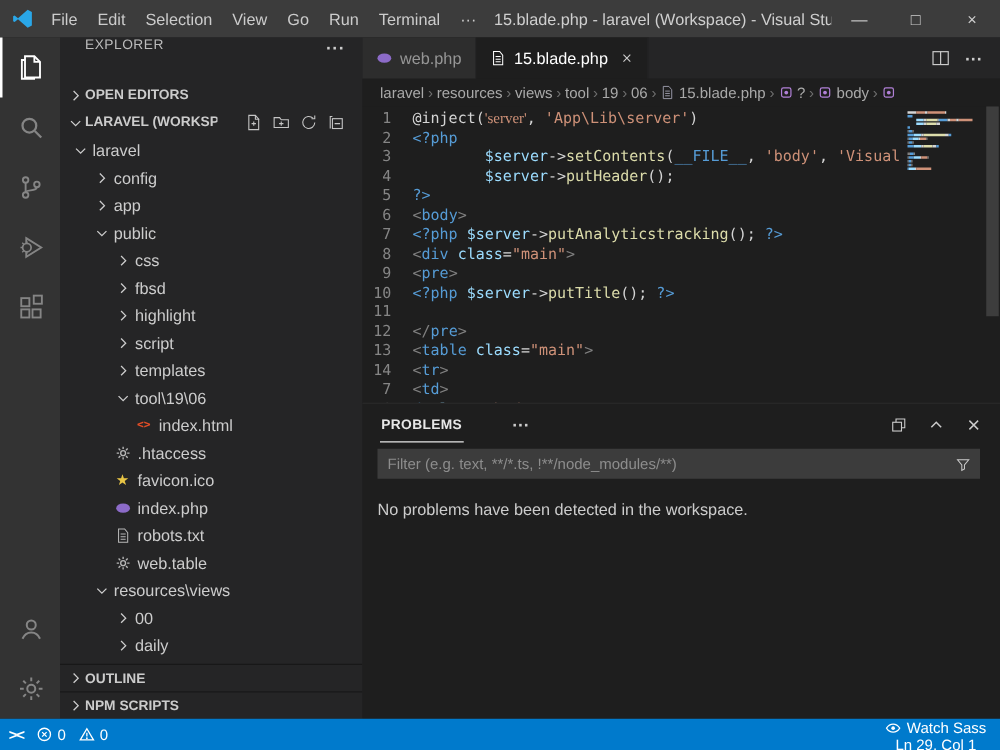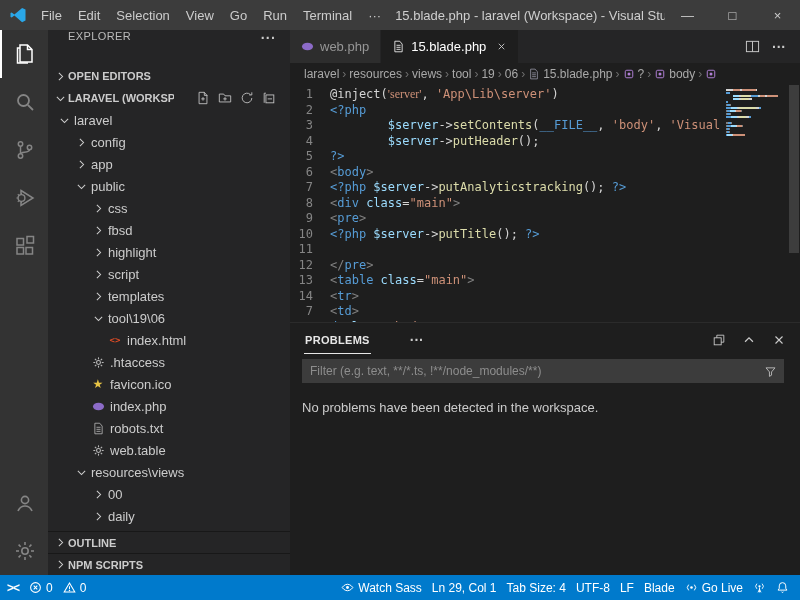--- a/index.html
+++ b/index.html
@@ -85,21 +85,21 @@
 .panel-actions svg{width:14px;height:14px;}
 .filter-row{margin:2px 16px 0 12px;height:24px;background:#3c3c3c;display:flex;align-items:center;flex:none;}
 .filter-row input{flex:1;background:transparent;border:none;outline:none;color:#ccc;font-size:12px;padding:0 8px;font-family:"Liberation Sans","DejaVu Sans",sans-serif;min-width:0;}
 .filter-row input::placeholder{color:#8d8d8d;}
 .funnel{padding:0 7px;color:#ccc;display:inline-flex;}
 .funnel svg{width:13px;height:13px;}
 .panel-message{padding:17px 12px;font-size:13px;color:#cccccc;}
 
 .statusbar{height:25px;background:var(--accent,#007acc);color:var(--statusbar_fg,#fff);display:flex;align-items:center;font-size:12px;flex:none;padding:0 6px 0 2px;}
 .sb-left,.sb-right{display:flex;align-items:center;height:100%;}
-.sb-right{margin-left:auto;}
+.sb-right{margin-left:auto;flex-direction:column;}
 .sb-item{display:flex;align-items:center;gap:4px;padding:0 5px;height:100%;}
 .sb-ic{display:inline-flex;}
 .sb-ic svg{width:13px;height:13px;}
 .remote-glyph{font-weight:bold;font-size:12px;letter-spacing:-1px;}
 </style>
 </head>
 <body>
 
 <div class="window">
 

